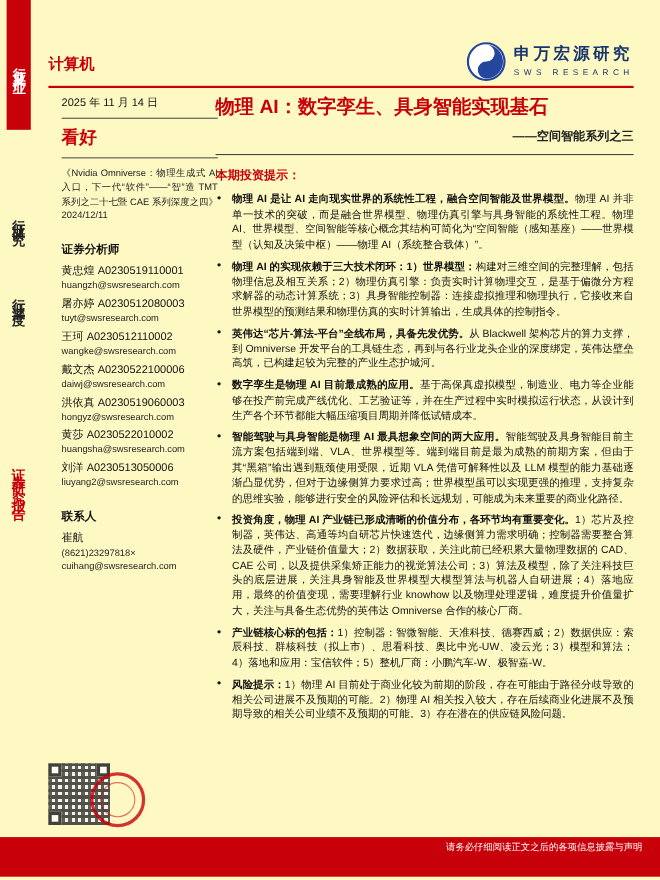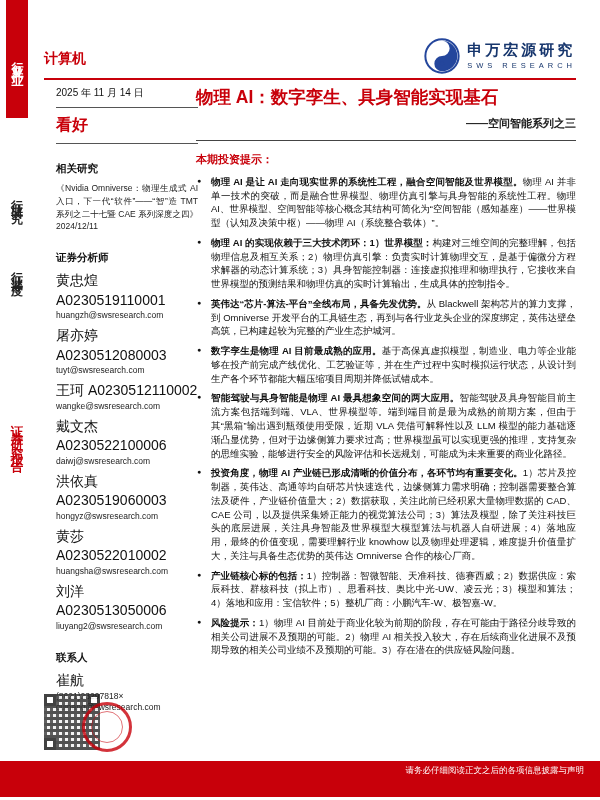--- a/index.html
+++ b/index.html
@@ -1,17 +1,17 @@
 <!DOCTYPE html>
 <html><head>
 <meta charset="utf-8">
 <style>
   html,body{margin:0;padding:0;background:#e8e8e8;}
   .page{
-    position:relative;width:600px;height:800px;margin:0 auto;background:#ffffff;
+    position:relative;width:600px;height:800px;margin:0 auto;background:#fef9c3;
     overflow:hidden;font-family:"Liberation Sans","DejaVu Sans",sans-serif;color:#1a1a1a;
   }
   :root{--red:#c8000a;--navy:#17366d;}
 
   
   .side-tab{
     position:absolute;left:6px;top:0;width:22px;height:118px;background:var(--red);
     color:#fff;font-size:12px;font-weight:bold;
     writing-mode:vertical-rl;text-orientation:upright;letter-spacing:3px;
     display:flex;align-items:center;justify-content:center;
@@ -36,21 +36,21 @@
 
   
   .left-col{position:absolute;left:56px;top:86px;width:142px;}
   .date{font-size:10px;color:#111;}
   .hr{border-top:1px solid #555;margin:7px 0;}
   .rating{font-size:16px;font-weight:bold;color:var(--red);margin:6px 0 4px;}
   .sec-head{font-size:10.5px;font-weight:bold;color:#111;margin:18px 0 6px;}
   .rel{font-size:8.5px;line-height:1.5;color:#222;text-align:justify;margin:0 0 7px;}
   .rel-date{white-space:nowrap;}
   .a-entry{margin-bottom:4px;}
-  .a-line{font-size:14px;color:#111;line-height:1.4;}
+  .a-line{font-size:10px;color:#111;line-height:1.4;}
   .a-id{color:#111;}
   .a-mail{font-size:8.5px;color:#222;line-height:1.4;}
 
   
   .right-col{position:absolute;left:196px;top:86px;width:380px;}
   .title{font-size:17.5px;font-weight:bold;color:var(--red);line-height:1.3;
     width:315px;margin:0;}
   .subtitle{font-size:11px;font-weight:bold;color:#222;text-align:right;margin-top:7px;}
   .dark-rule{height:1px;background:#444;margin-top:9px;}
   .tips-head{font-size:11px;font-weight:bold;color:var(--red);margin:11px 0 8px;}
@@ -105,21 +105,20 @@
     </div>
   </div>
   <div class="red-rule"></div>
 
   <div class="left-col">
     <div class="date">2025 年 11 月 14 日</div>
     <div class="hr"></div>
     <div class="rating">看好</div>
     <div class="hr"></div>
 
-    <div class="sec-head">相关研究</div>
     <p class="rel"><span>《Nvidia Omniverse：物理生成式 AI 入口，下一代“软件”——“智”造 TMT 系列之二十七暨 CAE 系列深度之四》</span> <span class="rel-date">2024/12/11</span></p>
 
     <div class="sec-head">证券分析师</div>
 
     <div class="a-entry">
       <div class="a-line"><span>黄忠煌</span> <span class="a-id">A0230519110001</span></div>
       <div class="a-mail">huangzh@swsresearch.com</div>
     </div>
     <div class="a-entry">
       <div class="a-line"><span>屠亦婷</span> <span class="a-id">A0230512080003</span></div>

